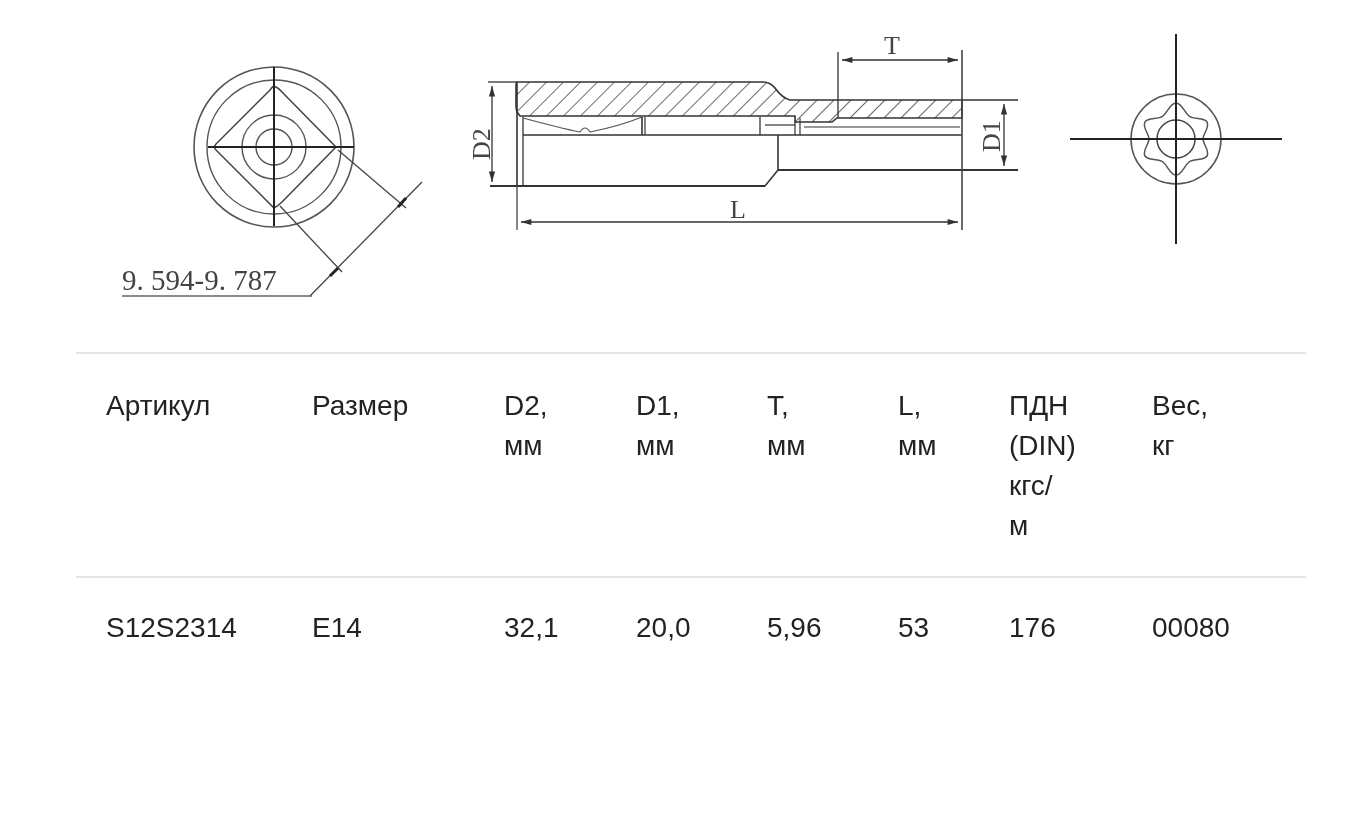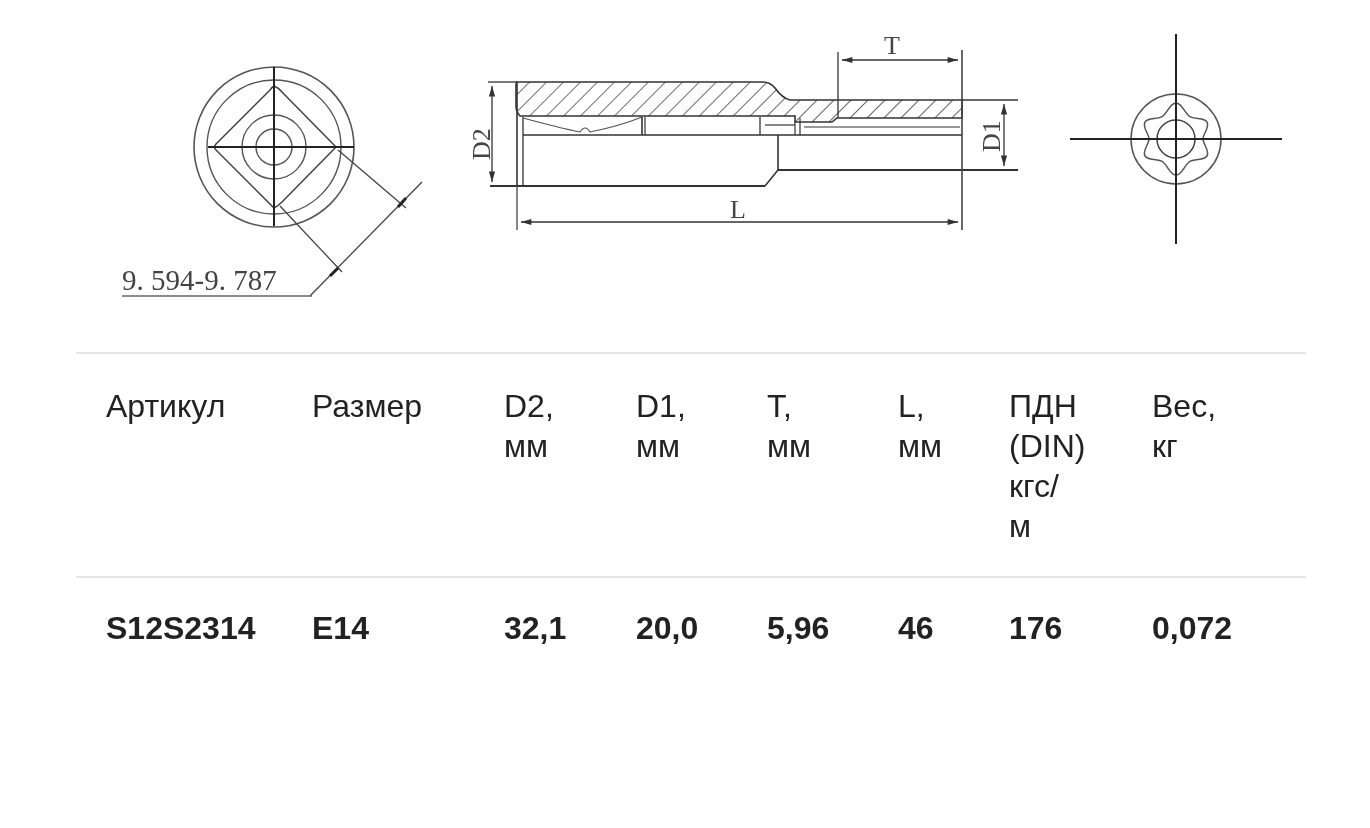--- a/index.html
+++ b/index.html
@@ -37,38 +37,37 @@
       top: 352px;
       width: 1230px;
       border-collapse: collapse;
       table-layout: fixed;
     }
     .spec-table th,
     .spec-table td {
       text-align: left;
       vertical-align: top;
       font-weight: normal;
-      font-size: 32px;
+      font-size: 28px;
       line-height: 40px;
       color: #222222;
       padding: 0;
       word-wrap: break-word;
     }
     .spec-table thead tr {
       border-top: 2px solid #e3e5e8;
       border-bottom: 2px solid #e3e5e8;
     }
     .spec-table thead th {
       padding-top: 32px;
       padding-bottom: 30px;
       height: 160px;
     }
     .spec-table tbody td {
       padding-top: 30px;
-      font-weight: bold;
     }
     .spec-table th:first-child,
     .spec-table td:first-child {
       padding-left: 30px;
     }
     .col-0 { width: 236px; }
     .col-1 { width: 192px; }
     .col-2 { width: 132px; }
     .col-3 { width: 131px; }
     .col-4 { width: 131px; }
@@ -222,18 +221,18 @@
       </th>
     </tr>
   </thead>
   <tbody>
     <tr>
       <td>S12S2314</td>
       <td>E14</td>
       <td>32,1</td>
       <td>20,0</td>
       <td>5,96</td>
-      <td>46</td>
+      <td>53</td>
       <td>176</td>
-      <td>0,072</td>
+      <td>00080</td>
     </tr>
   </tbody>
 </table>
 
 </body></html>

